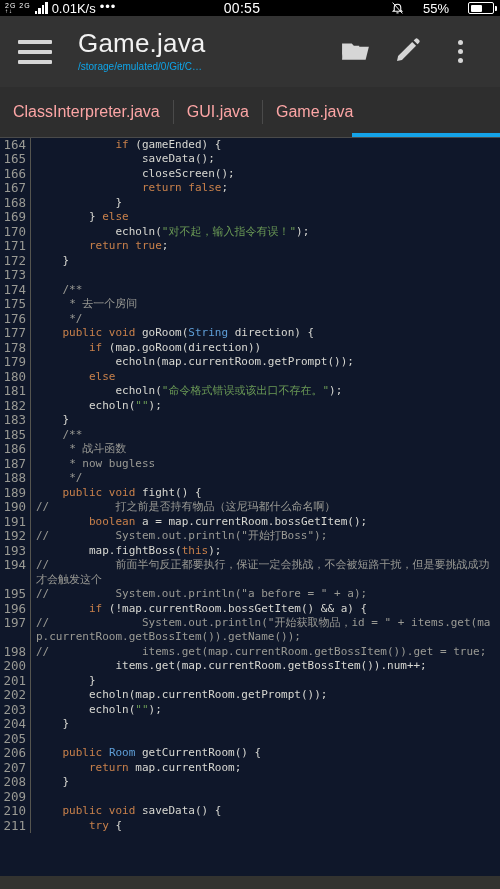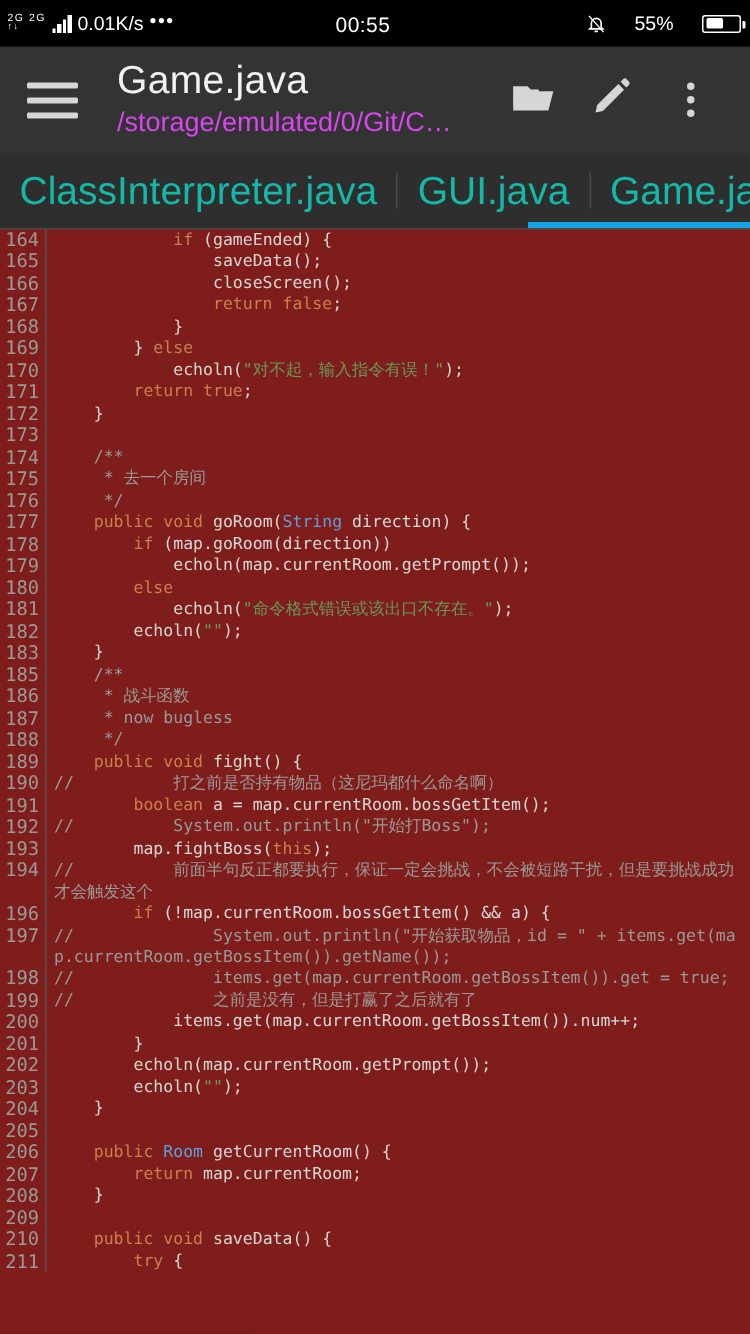--- a/index.html
+++ b/index.html
@@ -6,21 +6,21 @@
   body{
     width:500px;height:889px;overflow:hidden;
     background:#333330;
     font-family:"Liberation Sans", sans-serif;
     -webkit-font-smoothing:antialiased;
   }
   .phone{position:relative;width:500px;height:889px;overflow:hidden;}
 
   
   .statusbar{
-    height:31px;background:#000;color:#fff;
+    height:16px;background:#000;color:#fff;
     display:flex;align-items:center;position:relative;
     font-size:14px;
   }
   .sb-left{display:flex;align-items:center;padding-left:5px;gap:4px;height:100%;}
   .sb-net{display:flex;flex-direction:column;justify-content:center;line-height:1;}
   .sb-net-top{font-size:7px;letter-spacing:1px;}
   .sb-net-bot{font-size:6px;letter-spacing:1px;position:relative;top:-1px;}
   .sb-bars{display:flex;align-items:flex-end;gap:1px;height:12px;}
   .sb-bars i{display:block;width:2.5px;background:#fff;}
   .sb-bars i:nth-child(1){height:3px;}
@@ -55,45 +55,45 @@
     display:flex;align-items:center;padding:0 14px 0 18px;box-sizing:border-box;
   }
   .hamburger{width:34px;display:flex;flex-direction:column;gap:6px;cursor:pointer;flex:0 0 auto;}
   .hamburger span{display:block;height:4px;background:#d6d6d6;border-radius:1px;}
   .titlewrap{margin-left:26px;flex:1 1 auto;min-width:0;display:flex;flex-direction:column;justify-content:center;}
   .title{
     color:#f2f2f2;font-size:26px;line-height:1.05;letter-spacing:0.2px;
     white-space:nowrap;overflow:hidden;
   }
   .subtitle{
-    color:#d946ef;font-size:18px;line-height:1.3;margin-top:3px;
+    color:#0ea5e9;font-size:10px;line-height:1.3;margin-top:3px;
     white-space:nowrap;overflow:hidden;
   }
   .actions{display:flex;align-items:center;gap:0;flex:0 0 auto;}
   .act{width:52px;height:52px;display:flex;align-items:center;justify-content:center;cursor:pointer;}
   .kebab{display:flex;flex-direction:column;gap:4px;align-items:center;}
   .kebab i{width:5px;height:5px;border-radius:50%;background:#d6d6d6;display:block;}
 
   
   .tabbar{
     height:50px;background:#2e2e2e;display:flex;align-items:stretch;position:relative;
     overflow:hidden;
   }
   .tab{
-    display:flex;align-items:center;padding:0 13px;color:#14b8a6;font-size:26px;
+    display:flex;align-items:center;padding:0 13px;color:#fca5a5;font-size:16px;
     white-space:nowrap;cursor:pointer;position:relative;
   }
   .tabsep{width:1px;background:#4a4a4a;margin:13px 0;flex:0 0 auto;}
   .tab-indicator{
     position:absolute;left:352px;right:0;bottom:0;height:4px;background:#15a3e8;
   }
 
   
   .editor{
-    position:relative;background:#7f1d1d;height:739px;overflow:hidden;
+    position:relative;background:#0f172a;height:739px;overflow:hidden;
     font-family:"DejaVu Sans Mono","Liberation Mono",monospace;
   }
   .topline{height:1px;background:#4a4a4a;width:100%;}
   .codearea{
     position:relative;padding-top:0px;
   }
   .row{
     display:flex;align-items:flex-start;
     min-height:14.48px;
   }
@@ -350,40 +350,40 @@
           <div class="ln">193</div>
           <div class="gutterline"></div>
           <div class="code"><span class="pl">        map.fightBoss(</span><span class="k">this</span><span class="pl">);</span></div>
         </div>
         <div class="row">
           <div class="ln">194</div>
           <div class="gutterline"></div>
           <div class="code"><span class="cmt">//          前面半句反正都要执行，保证一定会挑战，不会被短路干扰，但是要挑战成功才会触发这个</span></div>
         </div>
         <div class="row">
+          <div class="ln">195</div>
+          <div class="gutterline"></div>
+          <div class="code"><span class="cmt">//          System.out.println("a before = " + a);</span></div>
+        </div>
+        <div class="row">
           <div class="ln">196</div>
           <div class="gutterline"></div>
           <div class="code"><span class="pl">        </span><span class="k">if</span><span class="pl"> (!map.currentRoom.bossGetItem() &amp;&amp; a) {</span></div>
         </div>
         <div class="row">
           <div class="ln">197</div>
           <div class="gutterline"></div>
           <div class="code"><span class="cmt">//              System.out.println("开始获取物品，id = " + items.get(map.currentRoom.getBossItem()).getName());</span></div>
         </div>
         <div class="row">
           <div class="ln">198</div>
           <div class="gutterline"></div>
           <div class="code"><span class="cmt">//              items.get(map.currentRoom.getBossItem()).get = true;</span></div>
         </div>
         <div class="row">
-          <div class="ln">199</div>
-          <div class="gutterline"></div>
-          <div class="code"><span class="cmt">//              之前是没有，但是打赢了之后就有了</span></div>
-        </div>
-        <div class="row">
           <div class="ln">200</div>
           <div class="gutterline"></div>
           <div class="code"><span class="pl">            items.get(map.currentRoom.getBossItem()).num++;</span></div>
         </div>
         <div class="row">
           <div class="ln">201</div>
           <div class="gutterline"></div>
           <div class="code"><span class="pl">        }</span></div>
         </div>
         <div class="row">

